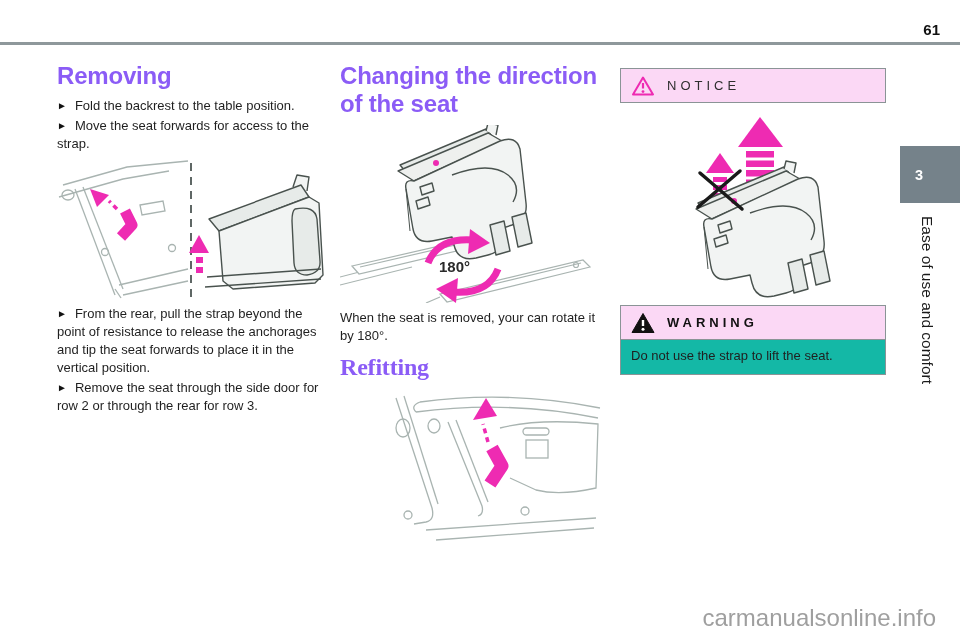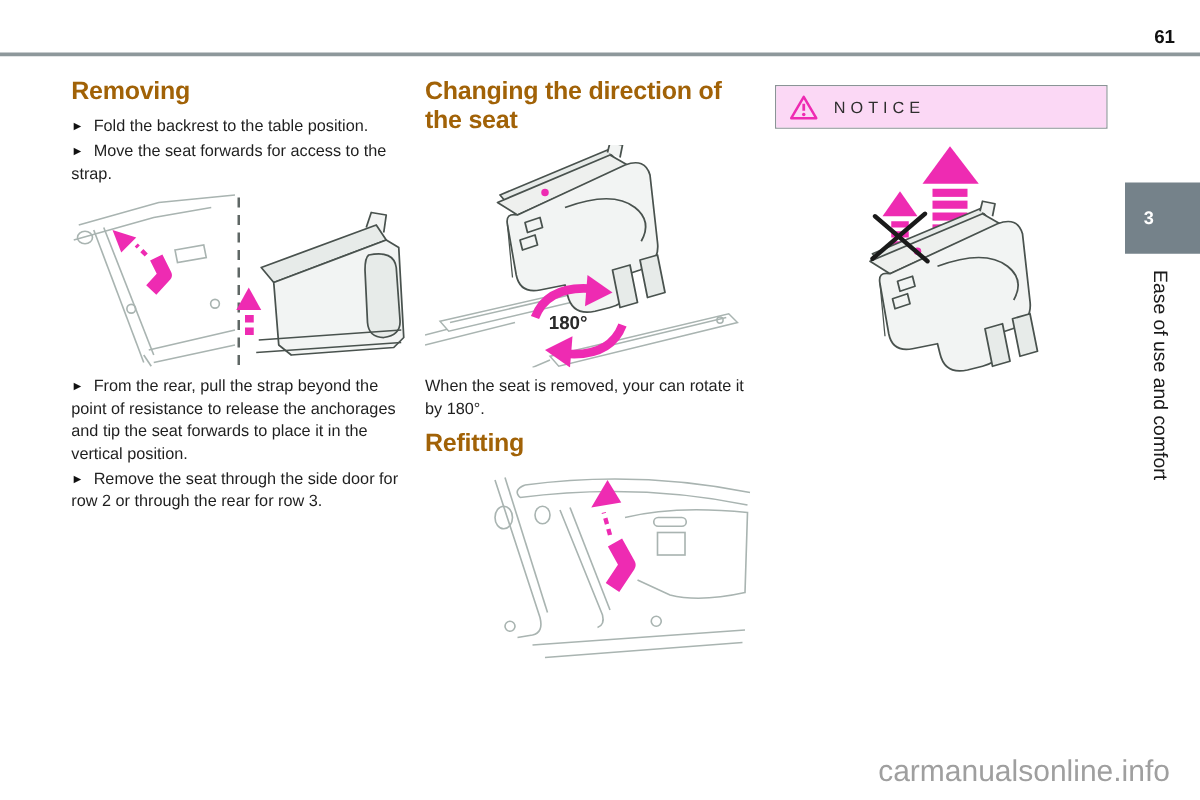--- a/index.html
+++ b/index.html
@@ -7,22 +7,22 @@
               font-family:"Liberation Sans", sans-serif; color:#1f1f1f; position:relative; }
 
   .page-number { position:absolute; top:21px; right:20px; font-size:15px; font-weight:bold; color:#111; }
   .header-rule { position:absolute; top:42px; left:0; width:960px; height:2.5px; background:#8e989b; }
 
   .col { position:absolute; }
   .col-left   { left:57px;  top:62px; width:272px; }
   .col-middle { left:340px; top:62px; width:263px; }
   .col-right  { left:620px; top:68px; width:266px; }
 
-  h2.section { font-size:20px; font-weight:bold; line-height:1.17; letter-spacing:-0.2px; color:#a16207; margin-bottom:7px; }
-  h2.sub { margin-top:0; }
+  h2.section { font-size:24px; font-weight:bold; line-height:1.17; letter-spacing:-0.2px; color:#8b5cf6; margin-bottom:7px; }
+  h2.sub { margin-top:0;font-family:Liberation Serif, serif; }
 
   .bullet { font-size:13px; line-height:1.38; margin-bottom:2px; }
   .glyph { font-size:10px; margin-right:8px; position:relative; top:-1px; color:#111; }
   .para { font-size:13px; line-height:1.38; margin:6px 0 8px; }
 
   .figure { display:block; margin:4px 0 6px; }
 
   .alert-box { border:1.5px solid #8a9496; background:#14b8a6; width:266px; }
   .alert-head { display:flex; align-items:center; gap:12px; background:#fbd8f5; padding:6px 10px; height:33px; }
   .alert-title { font-size:13px; letter-spacing:4px; color:#2e2e2e; }
@@ -209,20 +209,31 @@
     </g>
 
     <use href="#seat-art" x="18" y="52"></use>
 
     <g stroke="#1a1a1a" stroke-width="3.5" stroke-linecap="round">
       <line x1="80" y1="62" x2="122" y2="98"></line>
       <line x1="120" y1="60" x2="78" y2="96"></line>
     </g>
   </svg>
 
+  <div class="alert-box" style="margin-top:6px">
+    <div class="alert-head">
+      <svg width="24" height="22" viewBox="0 0 24 22">
+        <path d="M12,1.5 L23,20.5 H1 Z" fill="#111" stroke="#111" stroke-width="1" stroke-linejoin="round"></path>
+        <line x1="12" y1="8" x2="12" y2="14" stroke="#fff" stroke-width="2.4"></line>
+        <circle cx="12" cy="17.2" r="1.5" fill="#fff"></circle>
+      </svg>
+      <span class="alert-title bold">WARNING</span>
+    </div>
+    <div class="alert-body">Do not use the strap to lift the seat.</div>
+  </div>
 </div>
 
 <div class="chapter-tab">
   <span>3</span>
 </div>
 <div class="sidebar-title">Ease of use and comfort</div>
 
 <div class="watermark">carmanualsonline.info</div>
 
 </body></html>

